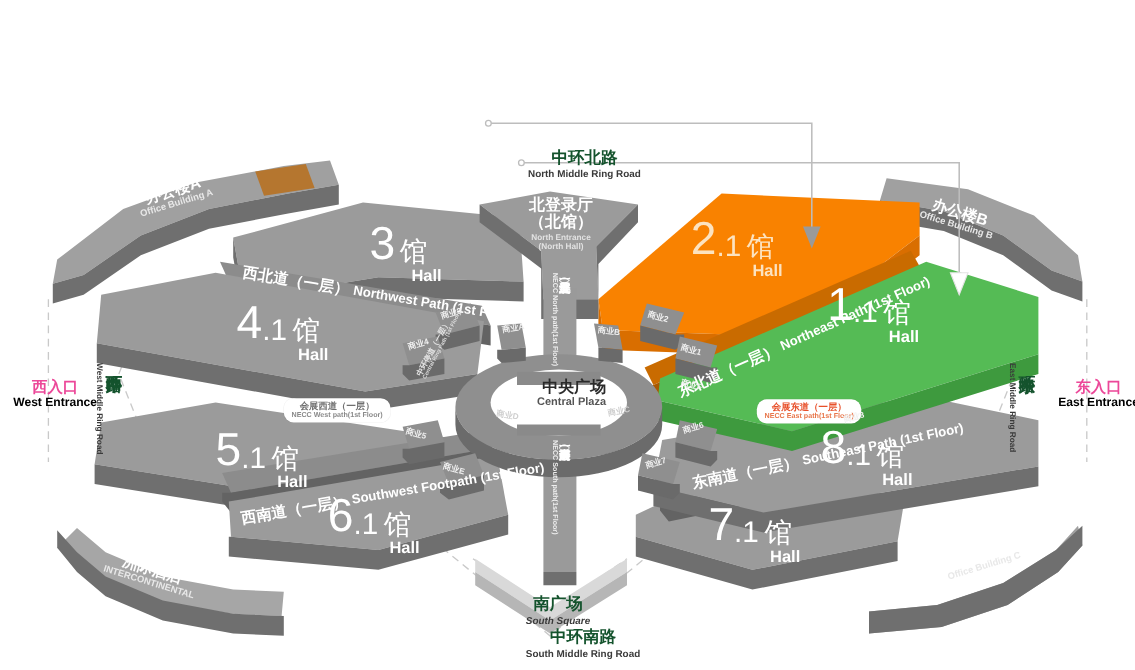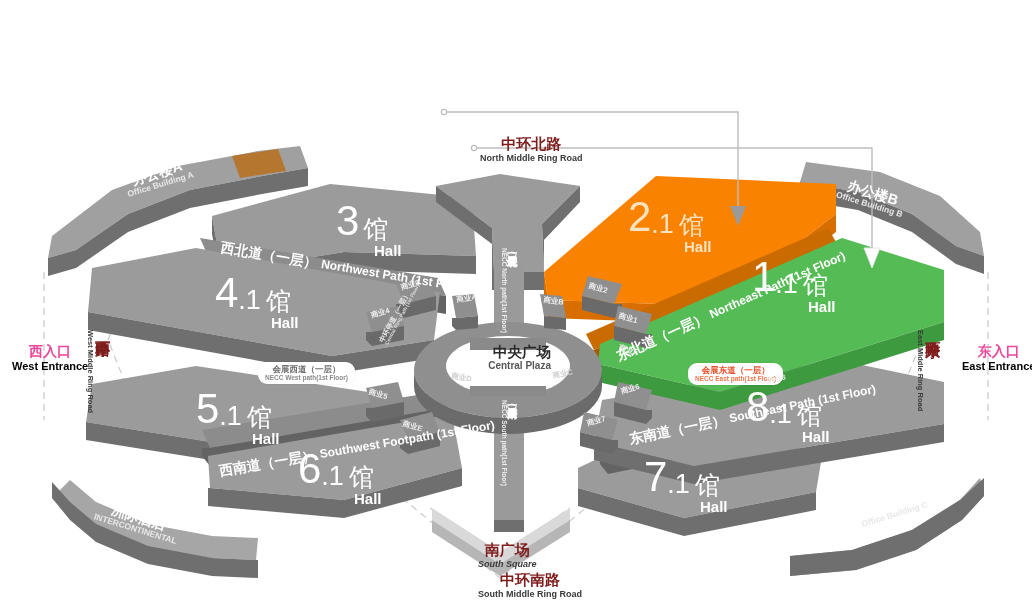--- a/index.html
+++ b/index.html
@@ -13,21 +13,21 @@
   .callout-cn{font-size:27px;font-weight:bold;letter-spacing:1px;}
   .callout-sub{font-size:17px;font-weight:bold;color:#2b2b2b;letter-spacing:.5px;}
 
   
   .hallnum{color:#ffffff;font-weight:normal;}
   .hall-num-big{font-size:42px;line-height:42px;}
   .hall-num-small{font-size:27px;line-height:27px;}
   .hall-guan{font-size:25px;line-height:25px;}
   .hall-en{font-size:15px;font-weight:bold;}
 
-  .roadname-cn{font-size:15px;font-weight:bold;color:#7f1d1d;}
+  .roadname-cn{font-size:15px;font-weight:bold;color:#14532d;}
   .roadname-en{font-size:9px;font-weight:bold;color:#3a3a3a;}
 
   .entrance-cn{font-size:14px;font-weight:bold;color:#ec4899;}
   .entrance-en{font-size:11px;font-weight:bold;color:#000;}
 
   .bldg-cn{font-size:14px;font-weight:bold;color:#ffffff;}
   .bldg-en{font-size:8.5px;font-weight:bold;color:#e8e8e8;}
 
   .path-cn{font-size:14px;font-weight:bold;color:#ffffff;}
   .path-en{font-size:12px;font-weight:bold;color:#ffffff;}
@@ -241,20 +241,26 @@
   <div class="t" style="left:12px;top:344px;text-align:center;">
     <div class="entrance-cn">西入口</div>
     <div class="entrance-en" style="margin-top:2px;">West Entrance</div>
   </div>
 
   <div class="t" style="left:962px;top:344px;text-align:center;">
     <div class="entrance-cn">东入口</div>
     <div class="entrance-en" style="margin-top:2px;">East Entrance</div>
   </div>
 
+  <div class="t" style="left:455px;top:180px;text-align:center;width:110px;">
+    <div style="font-size:14.5px;font-weight:bold;color:#fff;">北登录厅</div>
+    <div style="font-size:14.5px;font-weight:bold;color:#fff;">（北馆）</div>
+    <div style="font-size:7.5px;font-weight:bold;color:#e2e2e2;margin-top:2px;">North Entrance</div>
+    <div style="font-size:7.5px;font-weight:bold;color:#e2e2e2;">(North Hall)</div>
+  </div>
 
   <div class="t" style="left:478px;top:542px;text-align:center;">
     <div class="roadname-cn">南广场</div>
     <div class="roadname-en" style="margin-top:2px;font-style:italic;">South Square</div>
   </div>
 
   <div class="t" style="left:467px;top:345px;text-align:right;width:84px;">
     <div class="plaza-cn">中央广场</div>
     <div class="plaza-en" style="margin-top:1px;">Central Plaza</div>
   </div>

